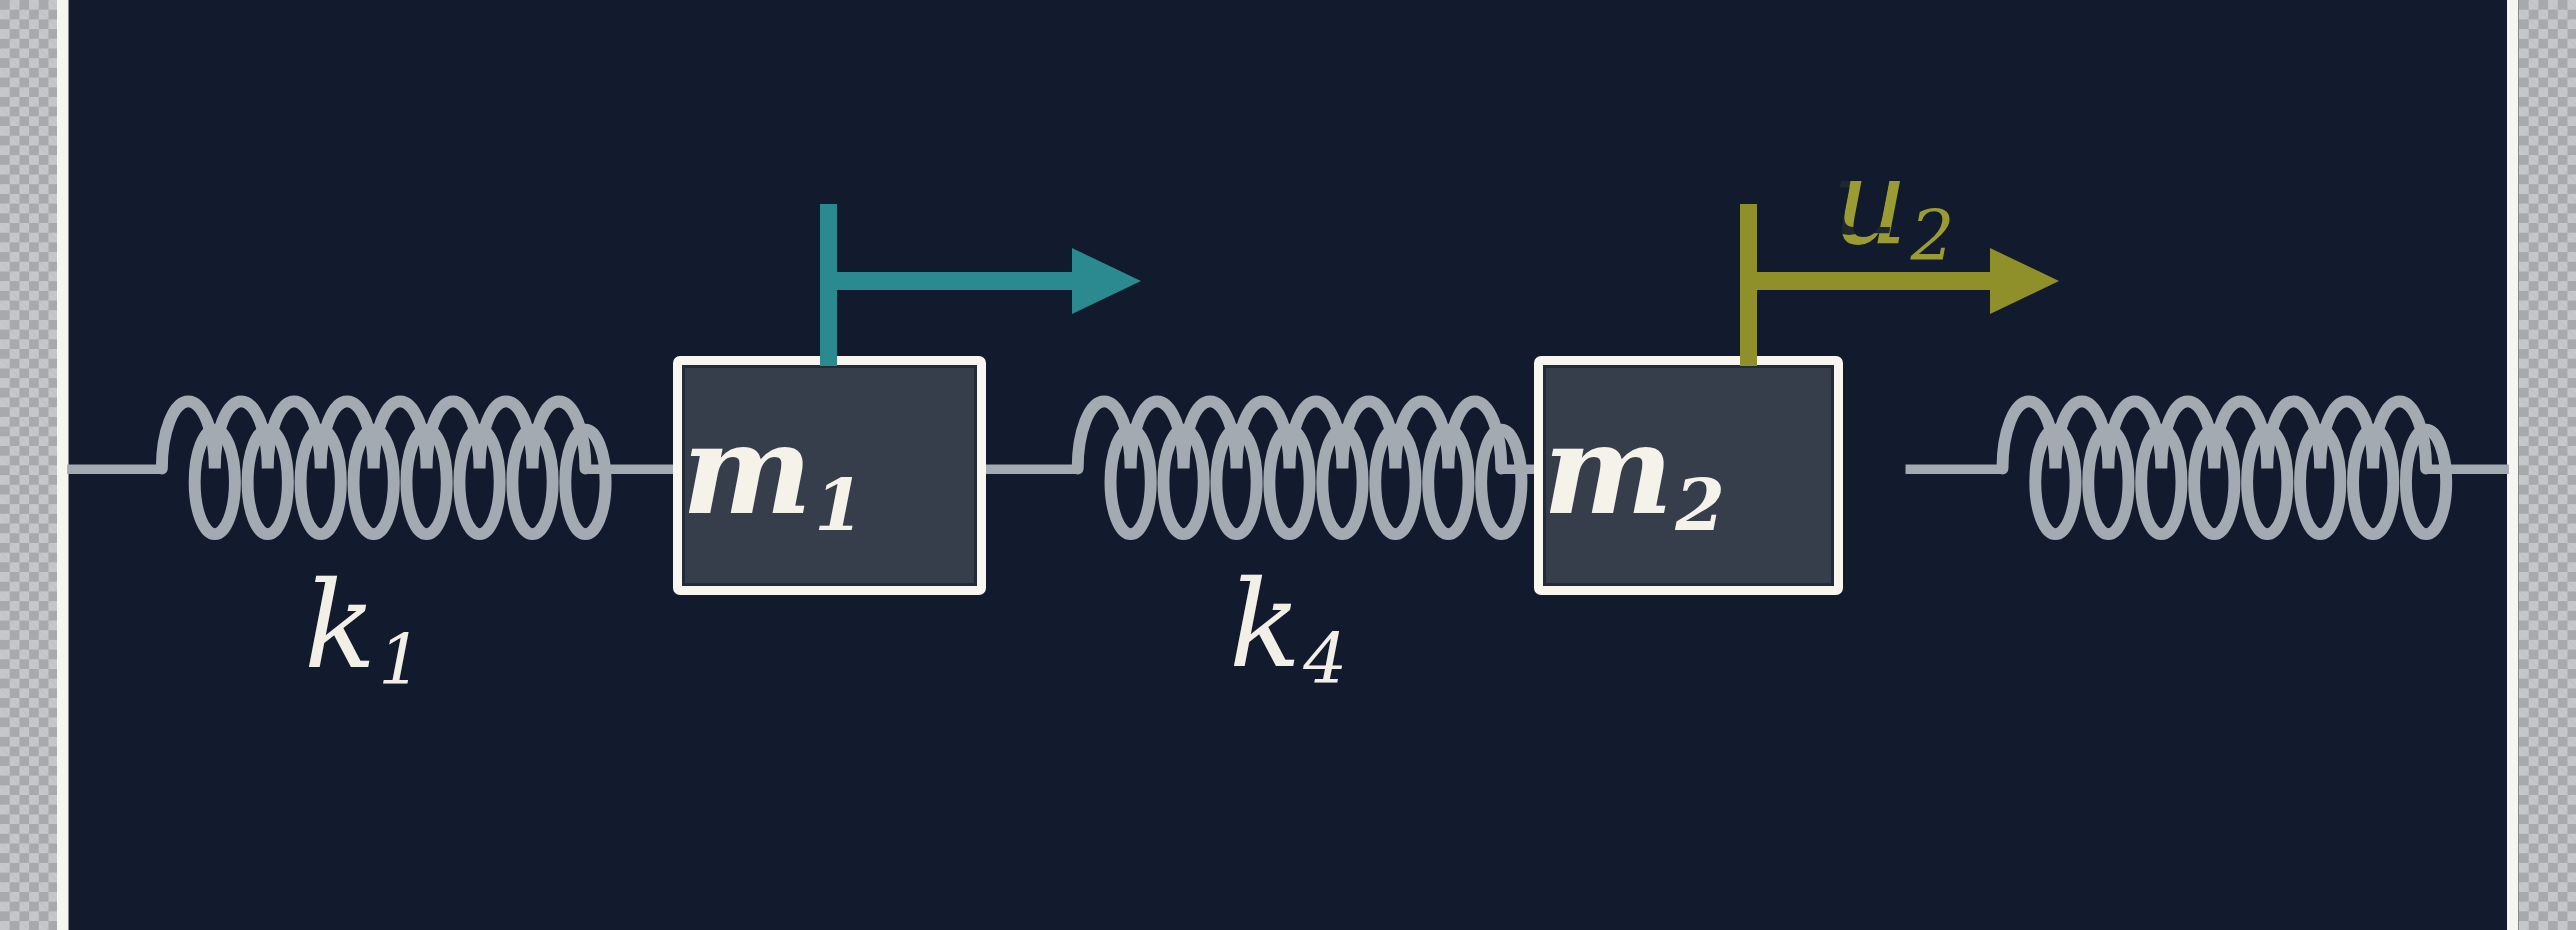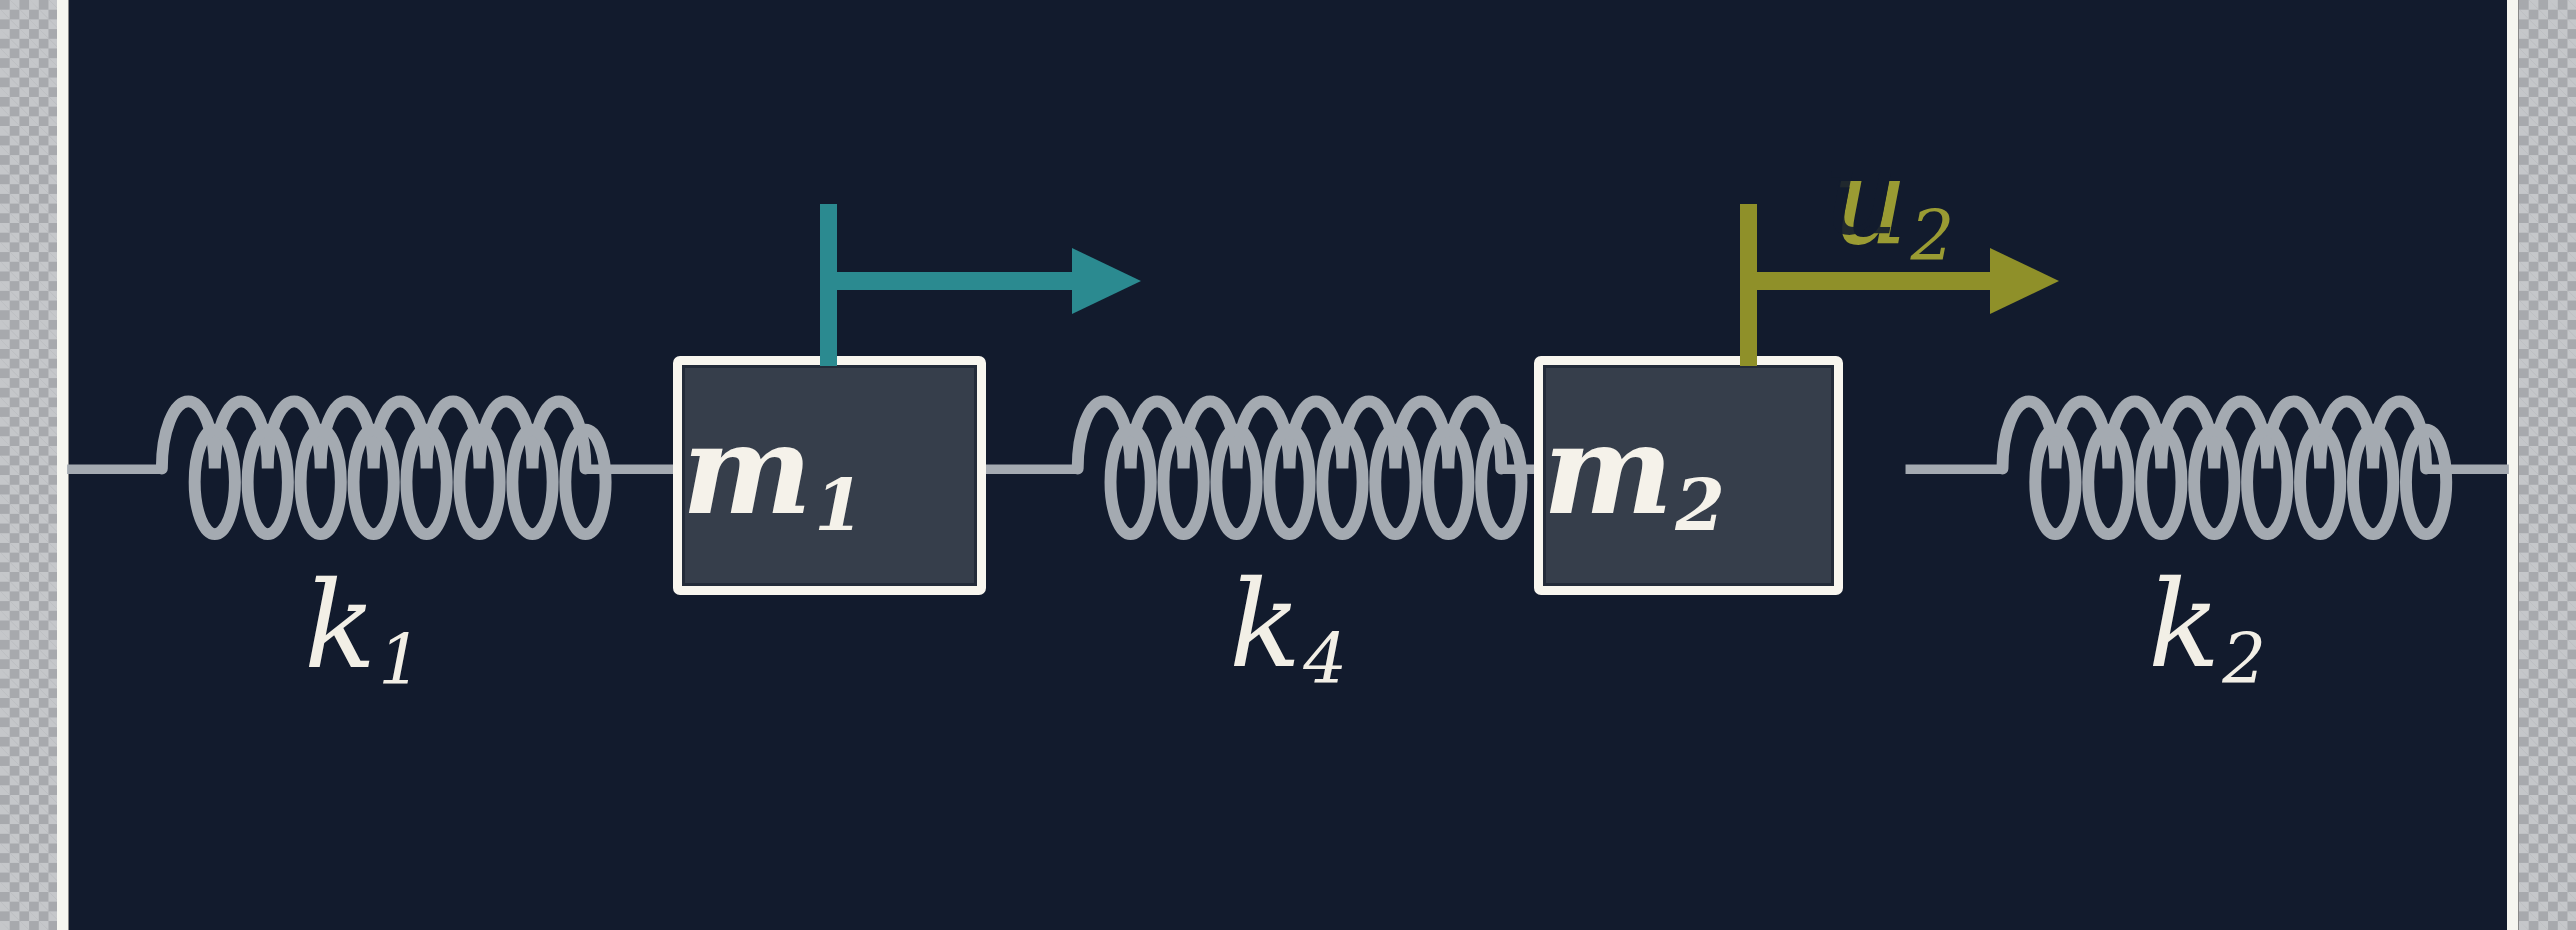--- a/index.html
+++ b/index.html
@@ -133,16 +133,15 @@
 
   <div class="shaft shaft-u1"></div>
   <div class="head head-u1"></div>
   <div class="shaft shaft-u2"></div>
   <div class="head head-u2"></div>
 
   <span class="math u-label u2-label"><span class="base-wrap"><span>u</span><span class="ghost">u</span></span><span class="sub">2</span></span>
 
   <span class="math k-label k1-label"><span>k</span><span class="sub">1</span></span>
   <span class="math k-label k12-label"><span>k</span><span class="sub">4</span></span>
-  <span class="math k-label k2-label"><span>k</span><span class="sub">2</span></span>
 
 </div>
 
 
 </body></html>

